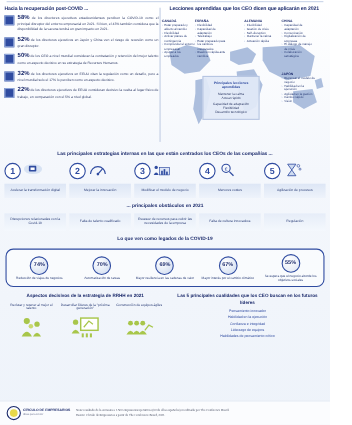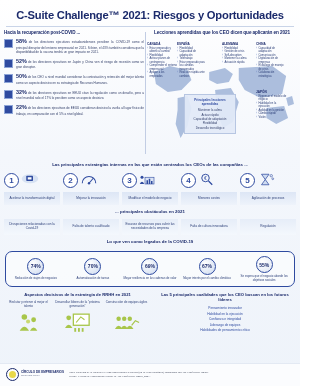--- a/index.html
+++ b/index.html
@@ -126,21 +126,20 @@
   .logo-mark i { display:block;width:7px;height:7px;border-radius:50%;background:#e8d84a; }
   .logo-txt { font-size:3.1px; line-height:1.2; color:#1b2a6b; font-weight:bold; }
   .logo-txt small { display:block; font-weight:normal; font-size:2.4px; color:#6b7390; }
   .note { font-size:2.8px; line-height:1.35; color:#3b4257; flex:1; font-family:"Liberation Serif", serif; }
 </style>
 </head>
 <body>
 
 <div class="page">
 
-  <div class="title">C-Suite Challenge™ 2021: Riesgos y Oportunidades</div>
   <div class="rule"></div>
 
   <div class="upper">
 
     <div class="col-left">
       <div class="sec-head">Hacia la recuperación post-COVID ...</div>
       <div id="stats">
   <div class="stat">
     <div class="stat-sq"></div>
     <div class="stat-body">

